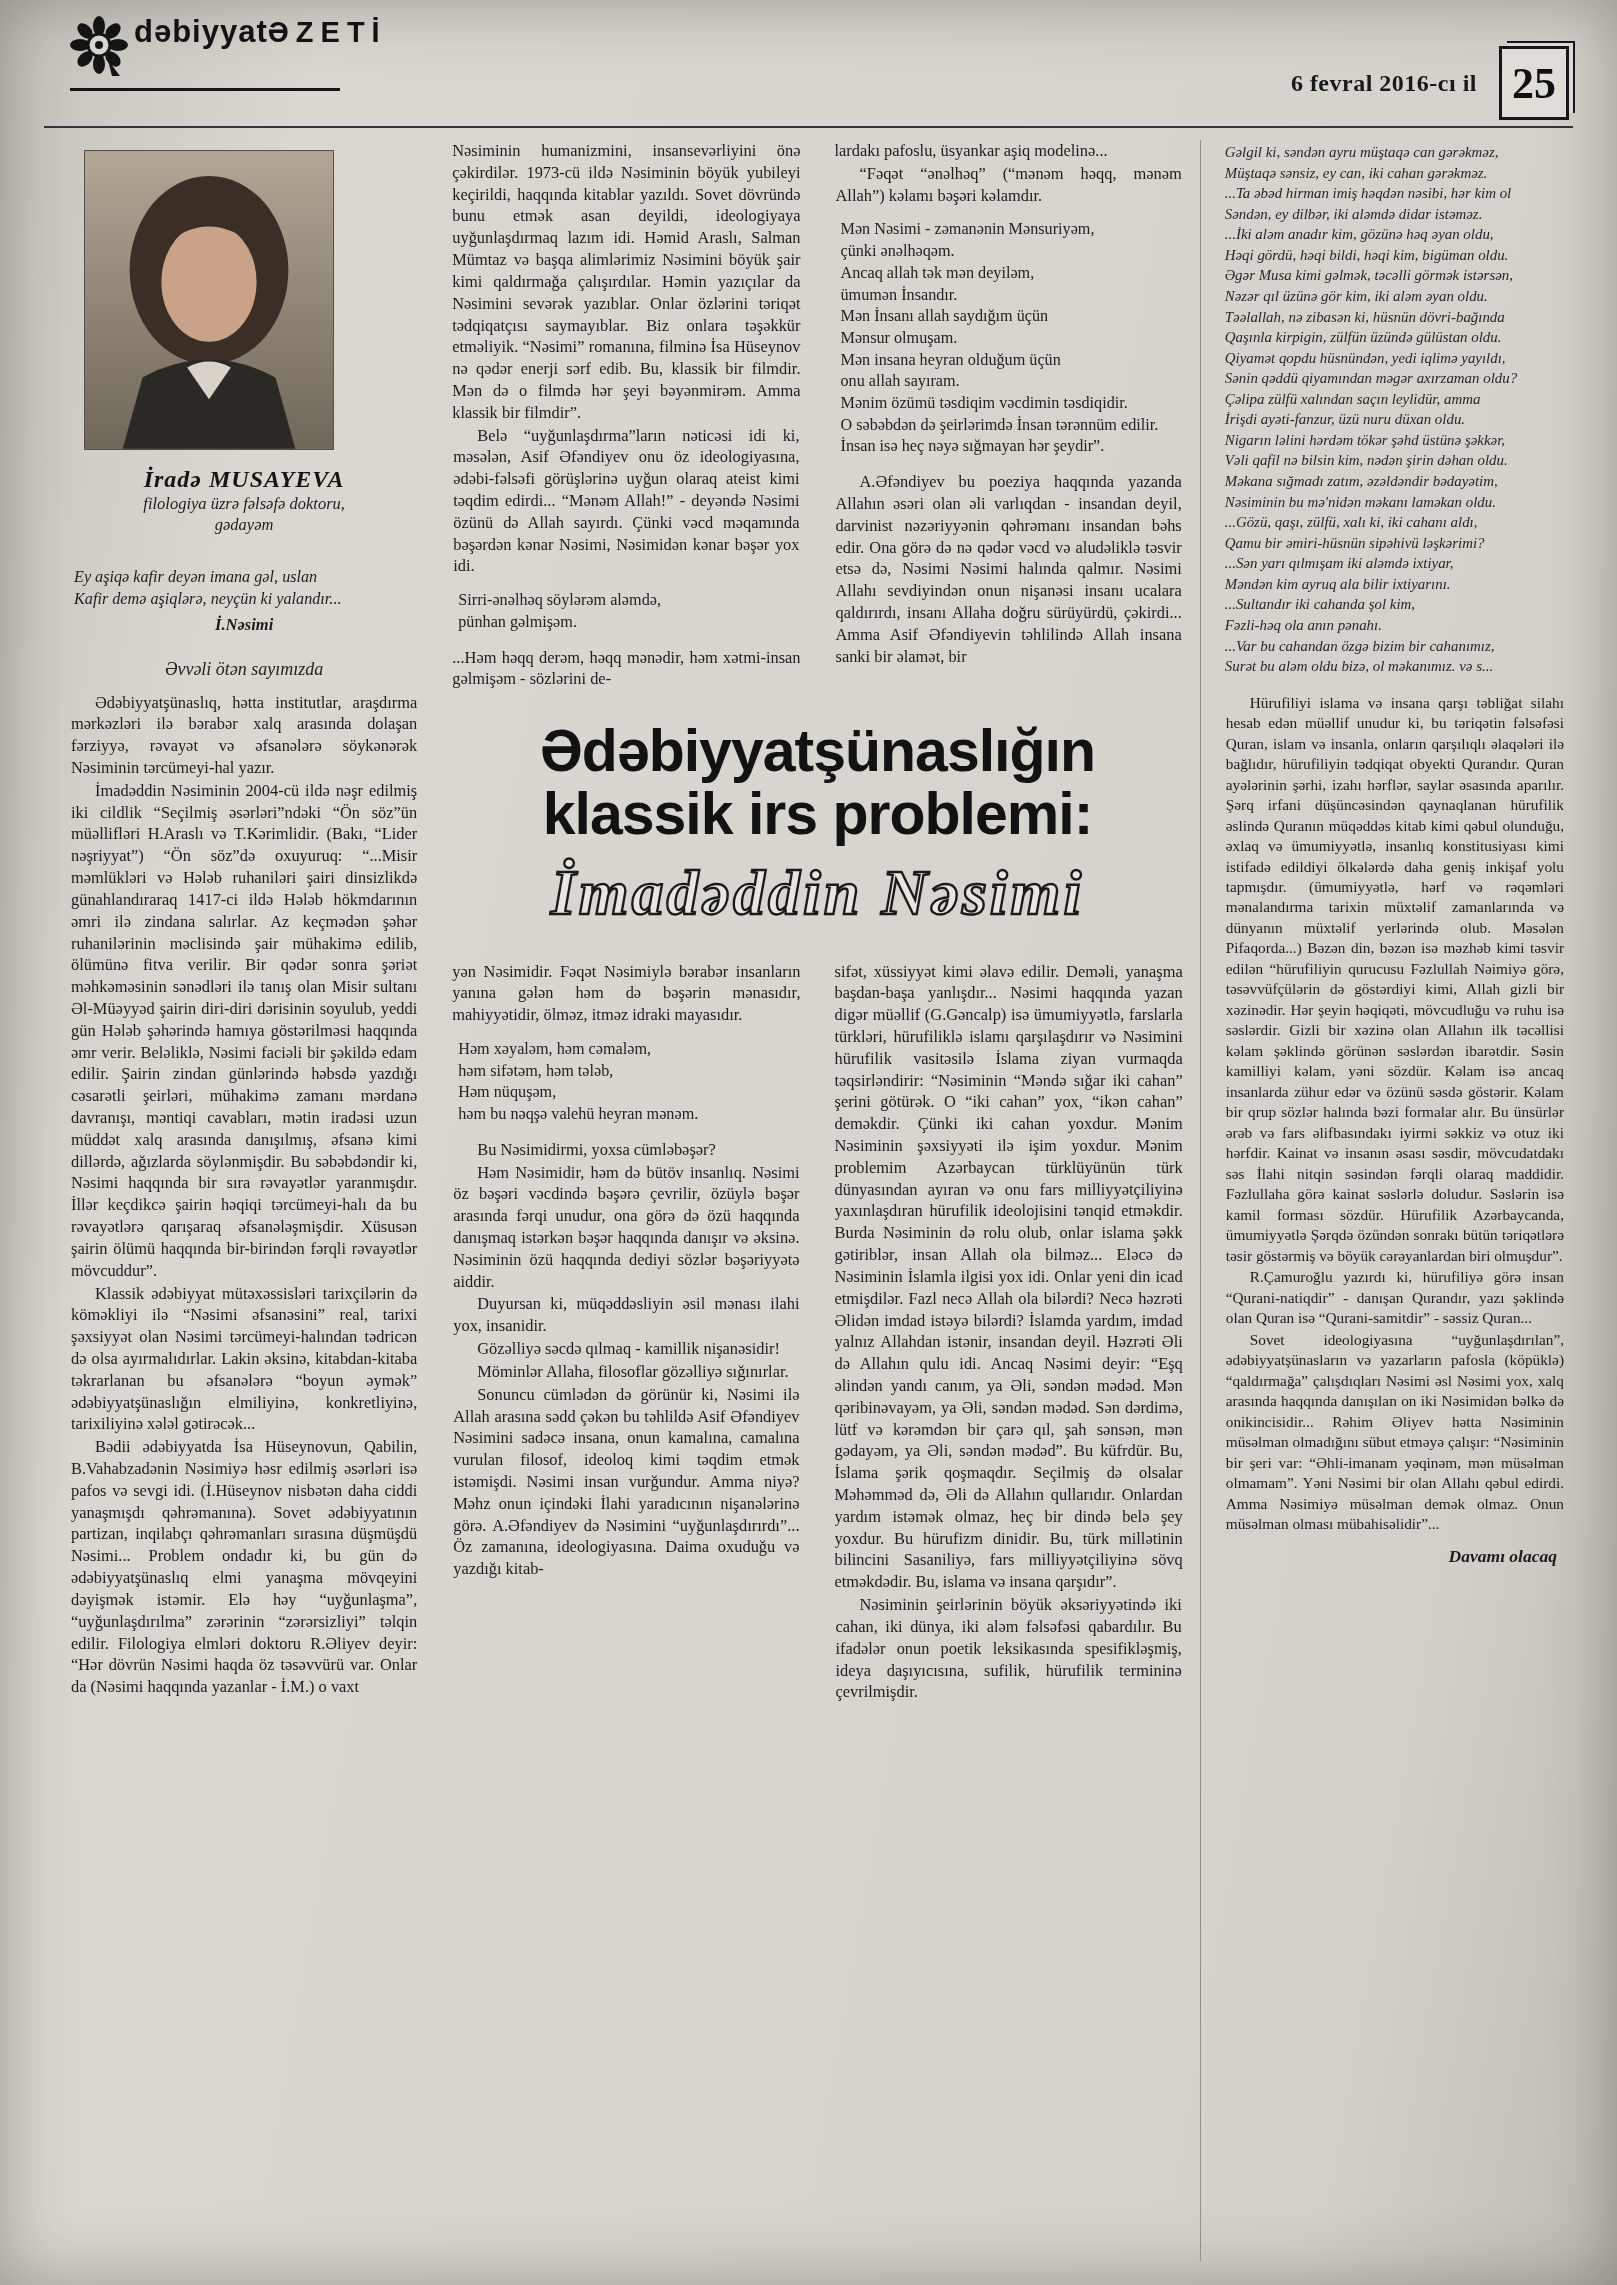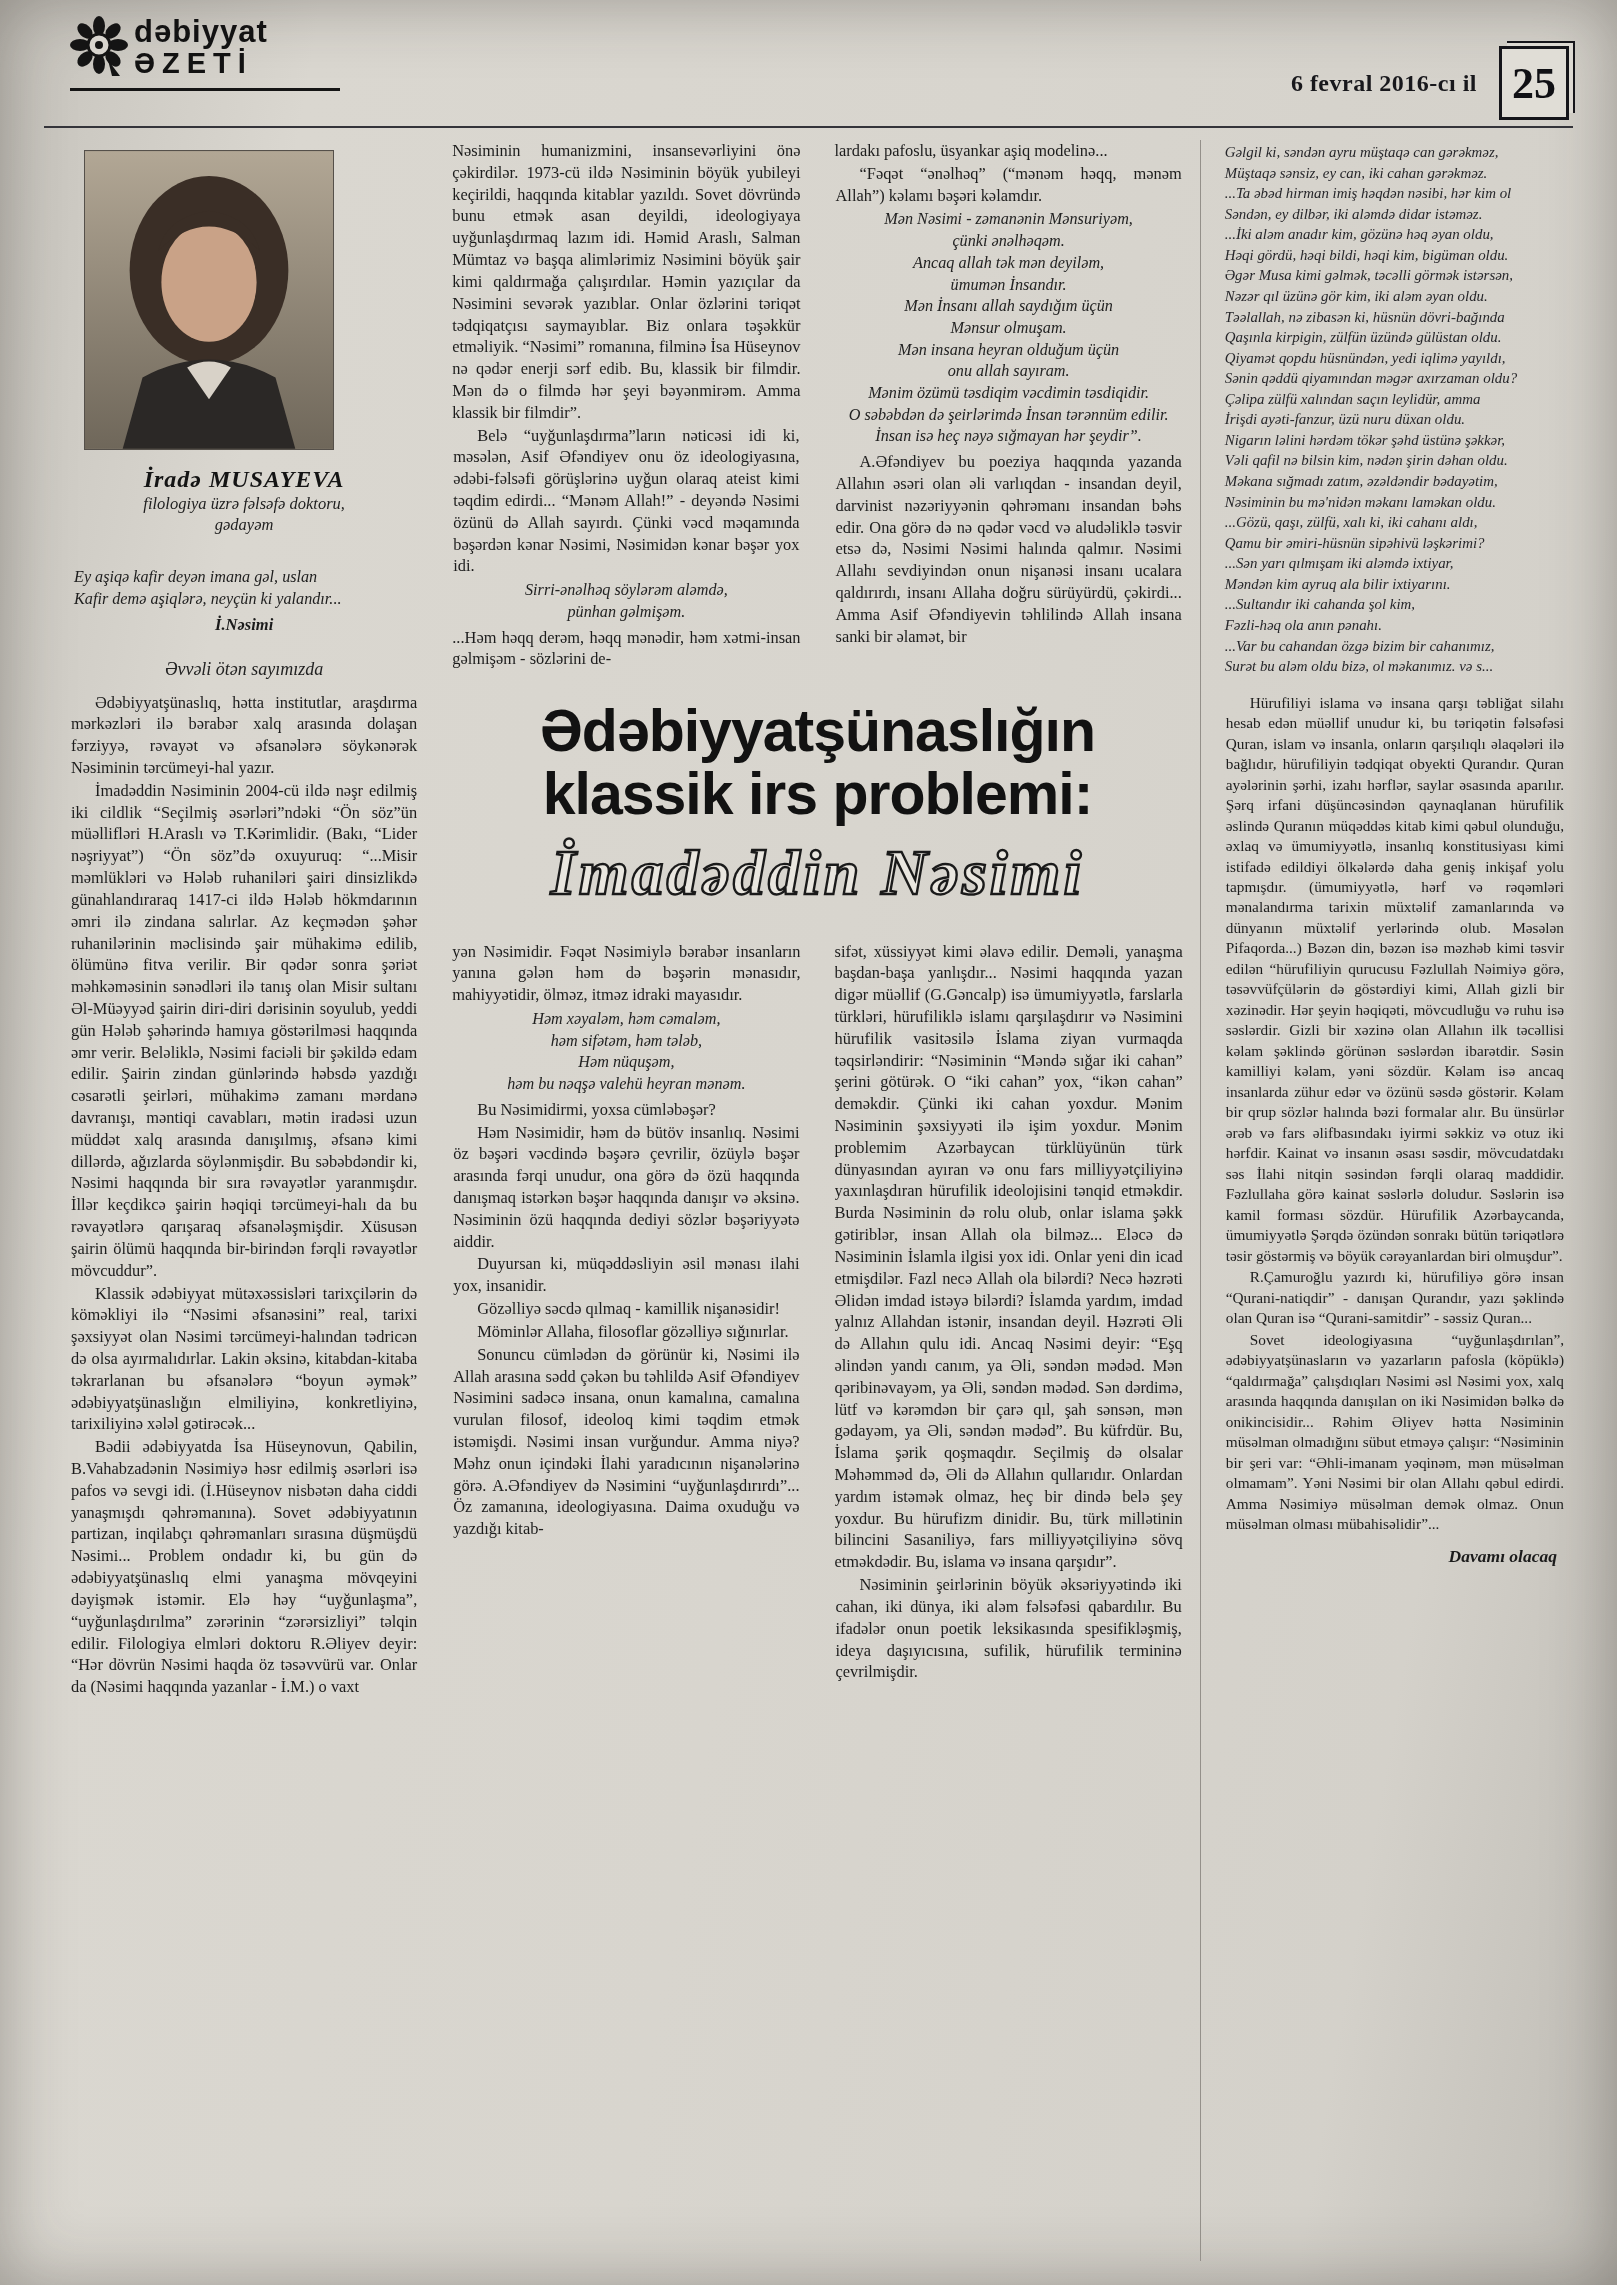--- a/index.html
+++ b/index.html
@@ -11,21 +11,21 @@
   }
   .page {
     position:absolute; inset:0; overflow:hidden; color:#1b1b1b;
     background:linear-gradient(100deg,#c6c3bc 0%, #dad7d0 16%, #d8d5ce 50%, #d4d1ca 84%, #bfbcb5 100%);
     box-shadow: inset 0 0 70px rgba(40,35,30,.35);
   }
   
   .header { position:absolute; top:16px; left:70px; right:48px; height:100px; }
   .logo { display:flex; align-items:flex-start; gap:6px; width:270px;
           border-bottom:3px solid #151515; padding-bottom:6px; }
-  .logo-lines { display:flex; flex-direction:column; line-height:1; }
+  .logo-lines { display:flex; flex-direction:row; line-height:1; }
   .logo .l1 { font-family:"Liberation Sans",sans-serif; font-weight:800; font-size:31px; letter-spacing:1px; color:#121212; }
   .logo .l2 { font-family:"Liberation Sans",sans-serif; font-weight:800; font-size:29px; letter-spacing:7px; color:#121212; margin-top:2px; }
   .header-right { position:absolute; right:0; top:30px; display:flex; align-items:center; gap:22px; }
   .date { font-weight:bold; font-size:24px; letter-spacing:.5px; color:#18181c; }
   .pagenum-box {
     width:70px; height:74px; border:3px solid #15151a; background:#e0ddd6;
     display:flex; align-items:center; justify-content:center;
     box-shadow: 6px -5px 0 -2px #dcd9d2, 7px -6px 0 -1px #15151a;
   }
   .pagenum-box span { font-weight:bold; font-size:44px; color:#101014; }
@@ -39,21 +39,21 @@
   .col1    { grid-column:1; grid-row:1 / span 3; }
   .col2top { grid-column:2; grid-row:1; }
   .col3top { grid-column:3; grid-row:1; }
   .headline-block { grid-column:2 / span 2; grid-row:2; text-align:center; padding:30px 0 34px; }
   .col2bot { grid-column:2; grid-row:3; overflow:hidden; }
   .col3bot { grid-column:3; grid-row:3; overflow:hidden; }
   .col4    { grid-column:4; grid-row:1 / span 3; border-left:1px solid #94908a; padding-left:24px; margin-left:-17px; overflow:hidden; }
   
   .para { margin:1px; text-indent:24px; text-align:justify; font-size:16.4px; line-height:1.33; color:#1c1c1c; }
   .para-first { margin:0; text-indent:0; text-align:justify; font-size:16.4px; line-height:1.33; color:#1c1c1c; }
-  .verse { margin:3px 6px; text-align:center; font-style:italic; white-space:pre-line;
+  .verse { margin:13px 6px; text-align:left; white-space:pre-line;
            font-size:16.2px; line-height:1.34; text-indent:0; color:#222; }
   .verse-left { margin:2px 0 16px; font-style:italic; white-space:pre-line; text-align:left;
                 font-size:14.9px; line-height:1.38; text-indent:0; color:#26262a; }
   .col4 .para, .col4 .para-first { font-size:15.3px; line-height:1.34; }
   
   .hl1 {
     font-family:"Liberation Sans",sans-serif; font-weight:800; font-size:59px;
     line-height:1.06; letter-spacing:-1px; color:#121212;
   }
   .hl3 {

